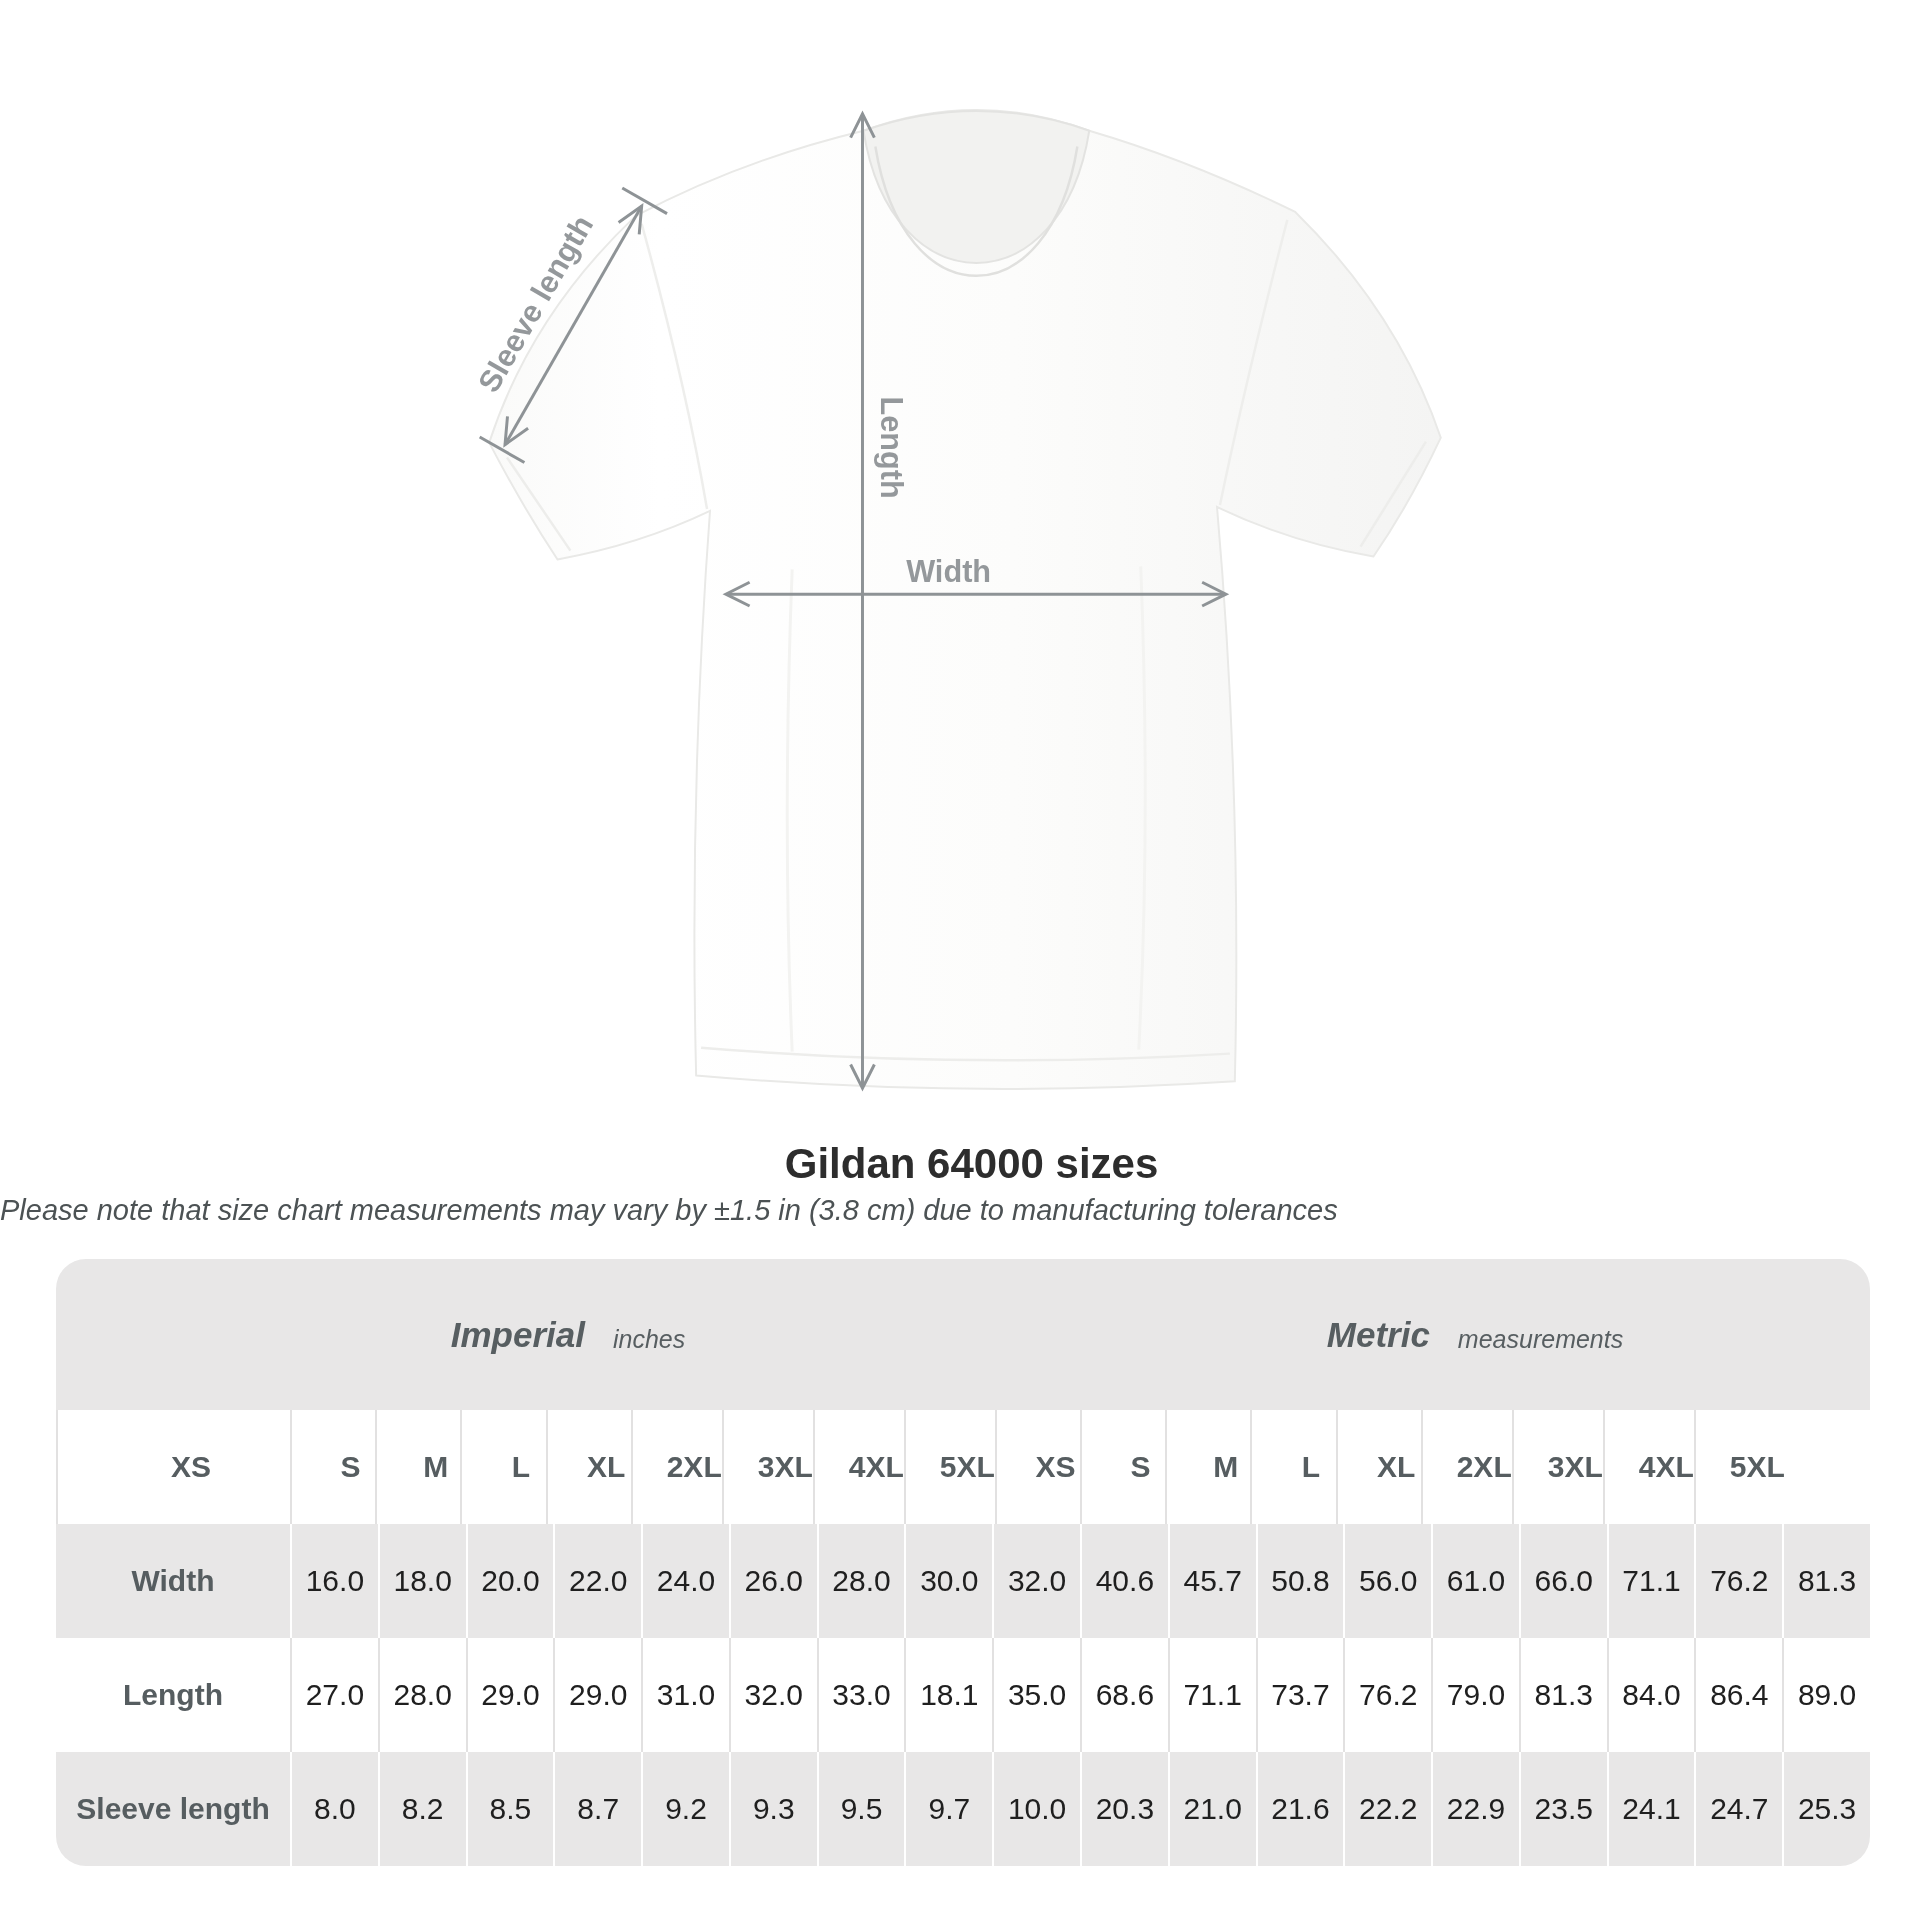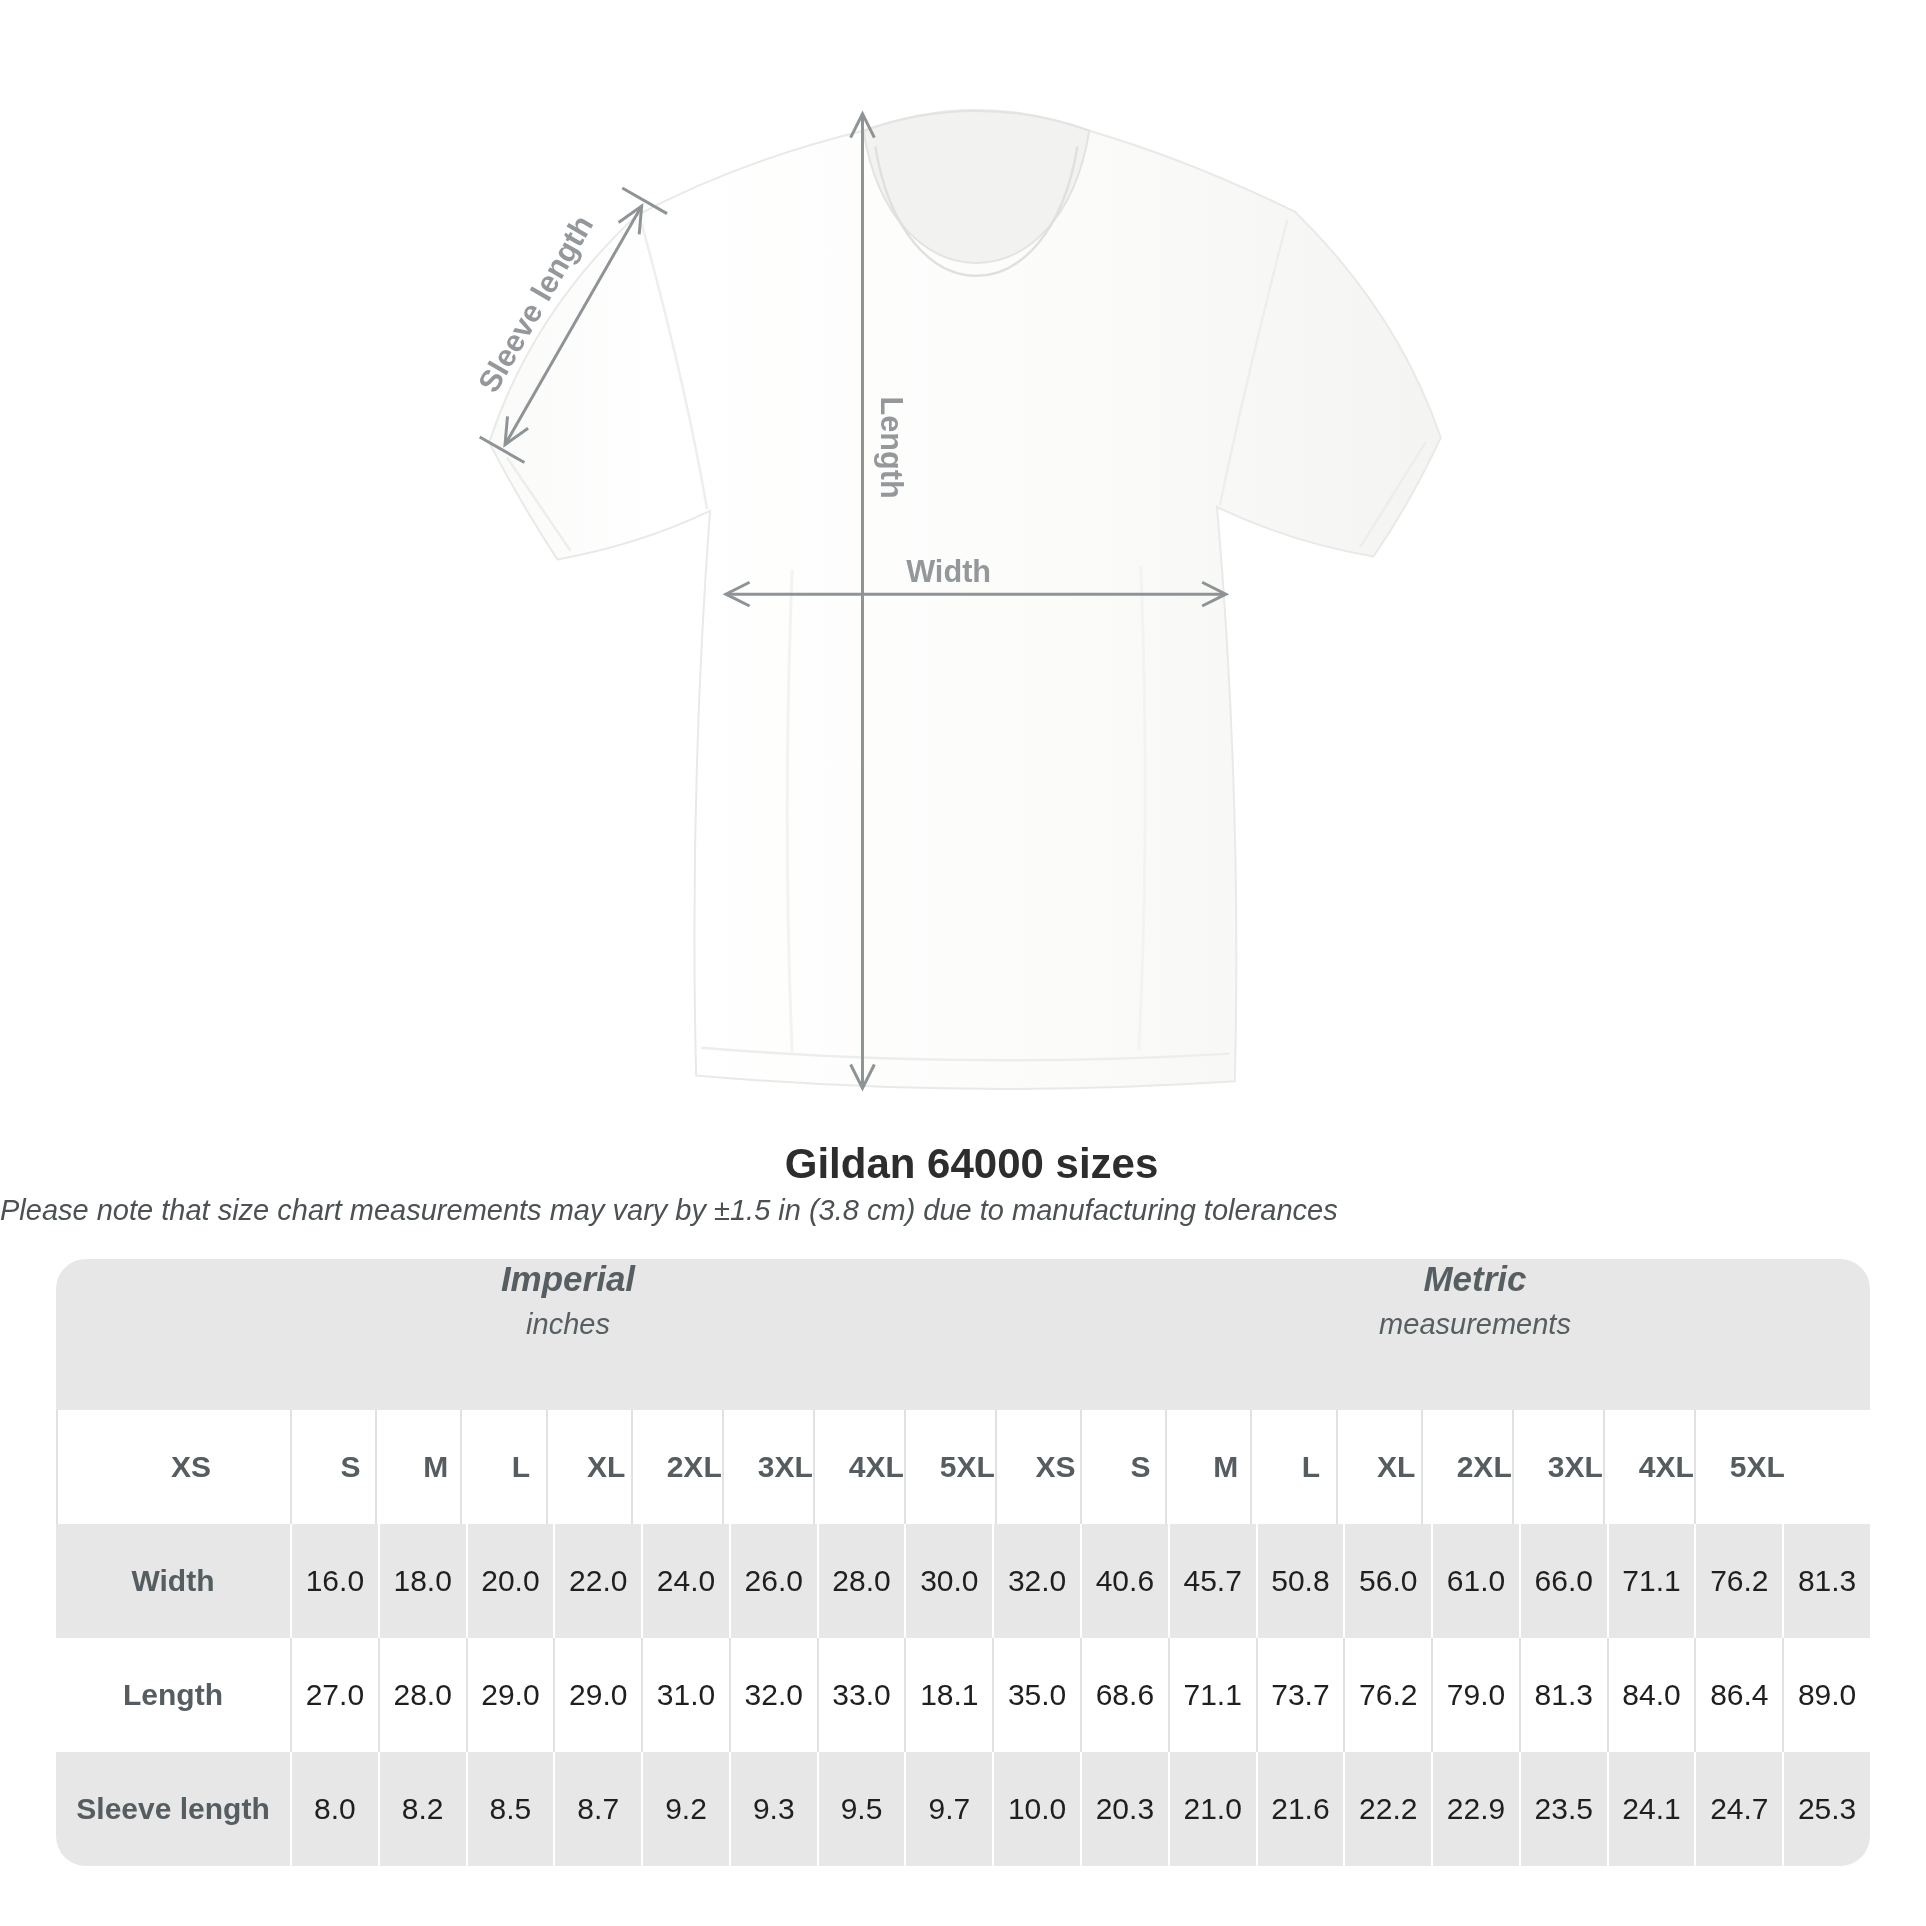--- a/index.html
+++ b/index.html
@@ -20,25 +20,25 @@
     position:absolute;top:1190px;left:0;width:100%;height:40px;line-height:40px;
     text-align:left;font-size:29px;font-style:italic;color:#4c5254;margin:0;
   }
   
   .size-table{
     position:absolute;top:1259px;left:56px;width:1814px;height:607px;
     border-radius:30px;overflow:hidden;
   }
   .band,.trow{display:grid;grid-template-columns:234px repeat(18,1fr);}
   .band{height:151px;background:#e8e7e7;}
-  .band-group{display:flex;flex-direction:column;align-items:center;}
+  .band-group{display:flex;flex-direction:row;align-items:center;justify-content:center;gap:28px;}
   .band-group.imperial{grid-column:1 / span 10;}
   .band-group.metric{grid-column:11 / span 9;}
   .g-label{font-size:35px;font-weight:bold;font-style:italic;color:#575e61;line-height:40px;}
-  .g-sub{font-size:29px;font-style:italic;color:#575e61;line-height:34px;margin-top:8px;}
+  .g-sub{font-size:25px;font-style:italic;color:#575e61;line-height:34px;margin-top:8px;}
   .trow{height:114px;}
   .row-white{background:#ffffff;--sep:#e2e1e1;}
   .row-gray{background:#e8e7e7;--sep:#ffffff;}
   .tlabel{
     display:flex;align-items:center;justify-content:center;
     font-size:30px;font-weight:bold;color:#565d60;
   }
   .tcell{
     display:flex;align-items:center;justify-content:center;
     font-size:30px;color:#1f1f1f;border-left:2px solid var(--sep);

